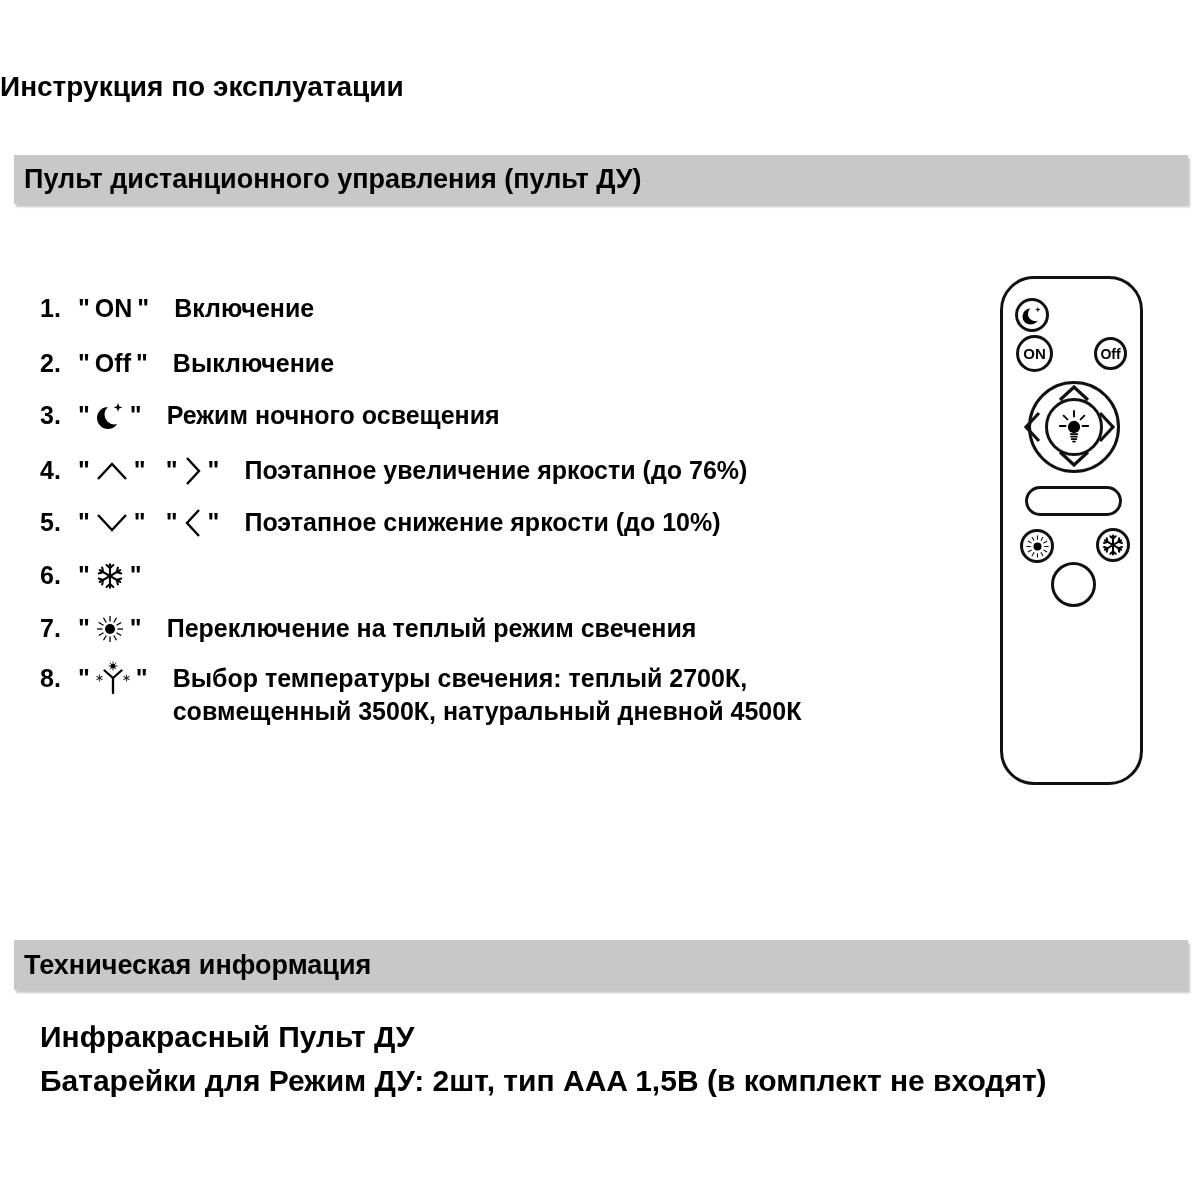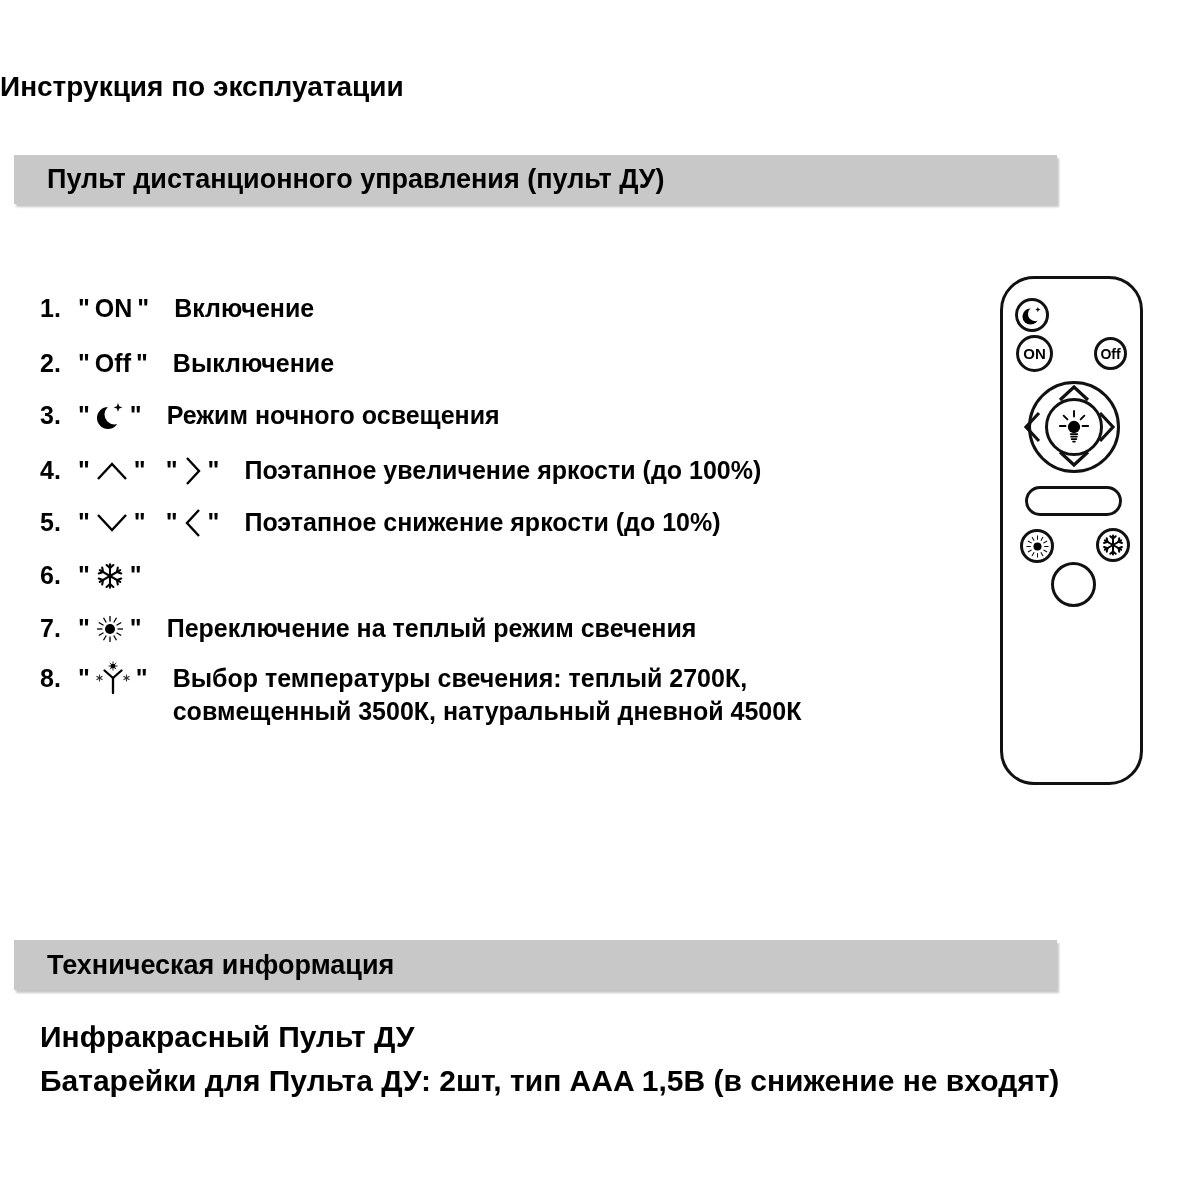--- a/index.html
+++ b/index.html
@@ -1,20 +1,20 @@
 <!DOCTYPE html>
 <html><head>
 <meta charset="utf-8">
 <style>
   html,body{margin:0;padding:0;background:#fff;}
   .page{position:relative;width:1200px;height:1200px;background:#ffffff;color:#000;
         font-family:"Liberation Sans","DejaVu Sans",sans-serif;font-weight:700;overflow:hidden;}
   .title{position:absolute;left:0;top:68px;width:100%;text-align:left;font-size:28px;line-height:38px;}
-  .bar{position:absolute;left:14px;width:1043px;background:#c8c8c8;box-sizing:border-box;
-       padding-left:33px;font-size:27px;box-shadow:2px 3px 2px rgba(0,0,0,0.22);}
+  .bar{position:absolute;left:14px;width:1174px;background:#c8c8c8;box-sizing:border-box;
+       padding-left:10px;font-size:27px;box-shadow:2px 3px 2px rgba(0,0,0,0.22);}
   .bar1{top:155px;height:49px;line-height:49px;}
   .bar2{top:940px;height:50px;line-height:50px;}
   .li{position:absolute;left:40px;display:flex;align-items:flex-start;font-size:25px;line-height:33px;}
   .num{width:33px;flex:none;}
   .lead{display:inline-flex;align-items:center;height:33px;flex:none;}
   .q{margin:0 5px;}
   .gap{width:10px;flex:none;}
   .txt{margin-left:20px;max-width:660px;}
   .icn{display:block;}
   .tech-line{position:absolute;left:40px;font-size:30px;line-height:30px;}
@@ -96,21 +96,21 @@
         <span class="q">"</span>
         <span class="gap"></span>
         <span class="q">"</span>
         <span class="icn">
           <svg width="20" height="32" viewBox="0 0 20 32">
             <polyline points="4,3 16,16 4,29" fill="none" stroke="#000" stroke-width="2.4"></polyline>
           </svg>
         </span>
         <span class="q">"</span>
       </span>
-    <span class="txt">Поэтапное увеличение яркости (до 100%)</span>
+    <span class="txt">Поэтапное увеличение яркости (до 76%)</span>
   </div>
 
   <div class="li" style="top:506px">
     <span class="num">5.</span>
     <span class="lead">
         <span class="q">"</span>
         <span class="icn">
           <svg width="34" height="22" viewBox="0 0 34 22">
             <polyline points="3,3 17,18 31,3" fill="none" stroke="#000" stroke-width="2.4"></polyline>
           </svg>
@@ -372,15 +372,15 @@
             </g>
           </svg>
         </span>
     </div>
     <div class="rbtn btn-round"></div>
   </div>
 
   <div class="bar bar2">Техническая информация</div>
 
   <div class="tech-line" style="top:1022px">Инфракрасный Пульт ДУ</div>
-  <div class="tech-line" style="top:1066px">Батарейки для Пульта ДУ: 2шт, тип AAA 1,5В (в снижение не входят)</div>
+  <div class="tech-line" style="top:1066px">Батарейки для Режим ДУ: 2шт, тип AAA 1,5В (в комплект не входят)</div>
 
 </div>
 
 </body></html>

